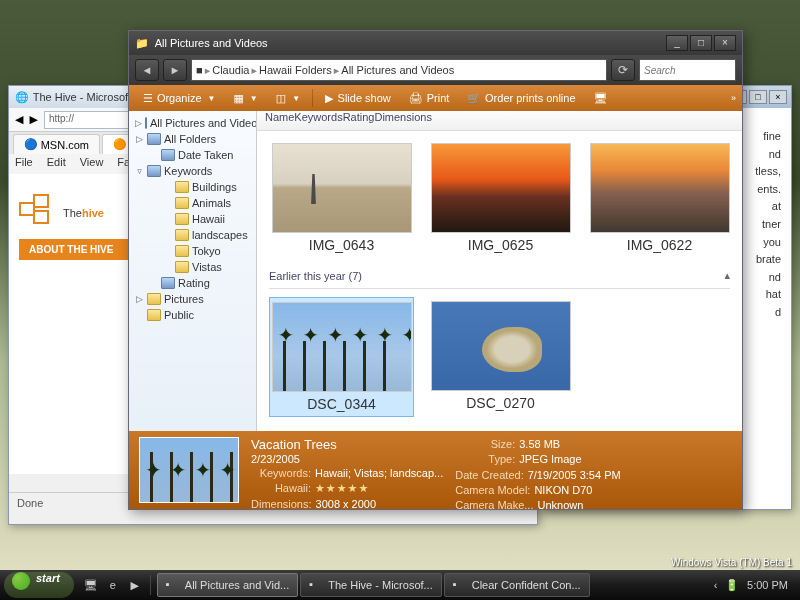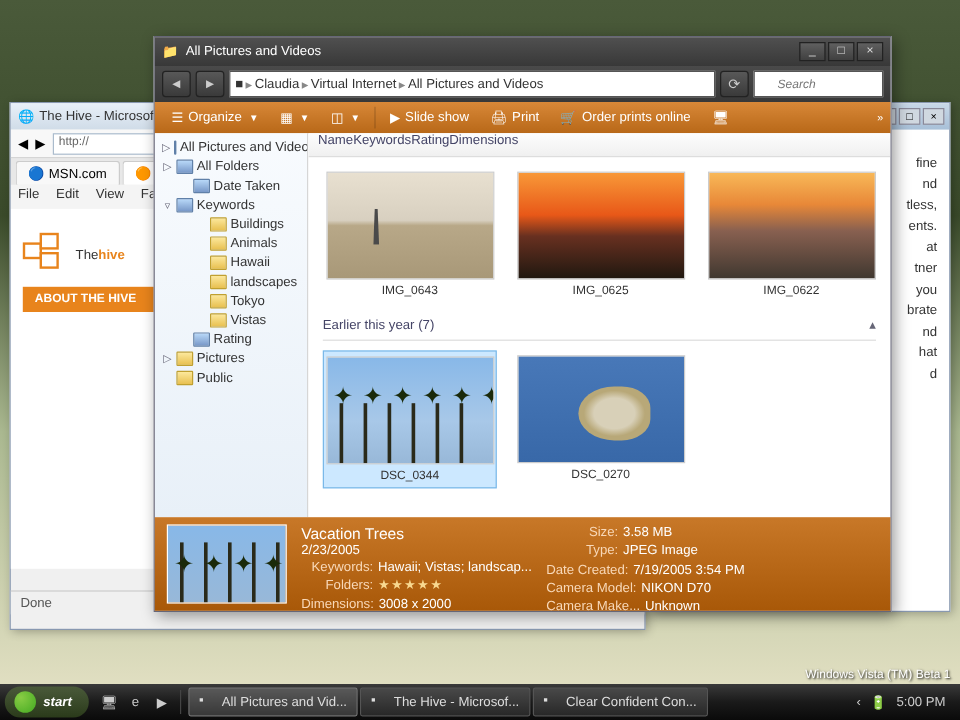--- a/index.html
+++ b/index.html
@@ -33,21 +33,21 @@
 .explorer{position:absolute;left:128px;top:30px;width:615px;height:480px;background:#fff;border:1px solid #667;box-shadow:3px 3px 12px rgba(0,0,0,0.4);display:flex;flex-direction:column}
 .ex-title{height:24px;background:linear-gradient(180deg,#505050,#383838);display:flex;align-items:center;padding:0 6px;gap:6px;color:#fff}
 .ex-title-text{flex:1;font-size:11px}
 .ex-title-btns{display:flex;gap:2px}
 .ex-tbtn{width:22px;height:16px;background:linear-gradient(180deg,#606060,#404040);border:1px solid #222;color:#ddd;text-align:center;font-size:10px;line-height:14px;cursor:pointer}
 
 .ex-nav{height:30px;background:linear-gradient(180deg,#4a4a4a,#383838);display:flex;align-items:center;padding:0 6px;gap:4px}
 .nav-btn{width:24px;height:22px;background:linear-gradient(180deg,#585858,#3a3a3a);border:1px solid #222;border-radius:3px;color:#ccc;text-align:center;line-height:20px;cursor:pointer}
 .breadcrumb{flex:1;height:22px;background:#fff;border:1px solid #555;display:flex;align-items:center;padding:0 4px;font-size:11px;color:#333;gap:2px}
 .bc-sep{color:#888}
-.search-box{width:108px;height:22px;background:#fff;border:1px solid #555;padding:2px 19px;font-size:10px;color:#888;font-style:italic}
+.search-box{width:97px;height:22px;background:#fff;border:1px solid #555;padding:2px 4px;font-size:10px;color:#888;font-style:italic}
 
 .ex-toolbar{height:26px;background:linear-gradient(180deg,#d88838,#b86818);display:flex;align-items:center;padding:0 6px;gap:2px;color:#fff;font-size:11px}
 .tb-btn{display:flex;align-items:center;gap:4px;padding:3px 8px;cursor:pointer;border-radius:2px}
 .tb-drop{font-size:8px;margin-left:2px}
 .tb-sep{width:1px;height:18px;background:rgba(0,0,0,0.2);margin:0 2px}
 
 .ex-body{flex:1;display:flex;overflow:hidden}
 .ex-tree{width:128px;background:linear-gradient(180deg,#f8fbfe,#e8f0f8);border-right:1px solid #ccc;padding:4px 2px;overflow:hidden}
 .tree-item{display:flex;align-items:center;gap:3px;padding:2px 2px;font-size:11px;color:#333;cursor:pointer;white-space:nowrap}
 .tree-item.l1{padding-left:4px}.tree-item.l2{padding-left:18px}.tree-item.l3{padding-left:32px}
@@ -66,37 +66,37 @@
 .beach1{background:linear-gradient(180deg,#e8e0d0 0%,#d8d0c0 45%,#b8a888 50%,#a89878 100%)}
 .beach1::after{content:"";position:absolute;width:12px;height:30px;background:#4a4a4a;left:35px;top:30px;clip-path:polygon(40% 0,60% 0,70% 100%,30% 100%)}
 .thumb-img{position:relative}
 .sunset1{background:linear-gradient(180deg,#f89838 0%,#e85818 40%,#683020 60%,#201810 100%)}
 .sunset2{background:linear-gradient(180deg,#f8b858 0%,#e88838 30%,#886050 55%,#403830 100%)}
 .palms{background:linear-gradient(180deg,#88b8e8 0%,#a8c8e8 60%,#98b8d8 100%);position:relative;overflow:hidden}
 .palms::before{content:"";position:absolute;bottom:0;left:10px;width:3px;height:50px;background:#2a2a1a;box-shadow:20px 0 #2a2a1a,40px 0 #2a2a1a,60px 0 #2a2a1a,80px 0 #2a2a1a,100px 0 #2a2a1a}
 .palms::after{content:"✦✦✦✦✦✦";position:absolute;top:20px;left:5px;color:#1a2a0a;font-size:20px;letter-spacing:8px}
 .fish{background:linear-gradient(180deg,#4878b8 0%,#3868a8 100%);position:relative}
 .fish::after{content:"";position:absolute;width:60px;height:45px;background:radial-gradient(ellipse,#d8d0b8 40%,#b8a878 60%);border-radius:50% 40% 40% 50%;left:50px;top:25px}
-.thumb-label{font-size:10px;color:#333}
+.thumb-label{font-size:14px;color:#333}
 .group-header{font-size:11px;color:#446;padding:4px 0 6px;border-bottom:1px solid #ddd;margin-bottom:8px;display:flex;justify-content:space-between;align-items:center}
 .group-collapse{color:#667;cursor:pointer}
 
 .details-pane{height:78px;background:linear-gradient(180deg,#c87828,#a85808);display:flex;padding:6px 10px;gap:12px;color:#fff;font-size:10px}
 .dp-thumb{width:100px;height:66px;background:linear-gradient(180deg,#88b8e8,#98b8d8);border:1px solid #fff}
 .dp-thumb::before{content:"";position:absolute}
 .dp-col{display:flex;flex-direction:column;gap:1px}
 .dp-title{font-size:13px;font-weight:normal}
 .dp-row{display:flex;gap:4px;line-height:1.3}
 .dp-label{color:#f8d8b8;text-align:right;min-width:60px}
 .dp-val{color:#fff}
 .stars{color:#f8d890;letter-spacing:1px}
 
 
 .taskbar{position:absolute;bottom:0;left:0;right:0;height:30px;background:linear-gradient(180deg,#3a3a3a 0%,#1a1a1a 50%,#0a0a0a 100%);display:flex;align-items:center;padding:0 4px;gap:2px}
-.start-btn{height:26px;padding:0 14px 0 8px;background:linear-gradient(180deg,#4a5a3a,#2a3a1a);border-radius:13px;display:flex;align-items:center;gap:6px;color:#fff;font-style:italic;font-weight:bold;font-size:13px;cursor:pointer}
+.start-btn{height:26px;padding:0 14px 0 8px;background:linear-gradient(180deg,#4a5a3a,#2a3a1a);border-radius:13px;display:flex;align-items:flex-start;gap:6px;color:#fff;font-style:italic;font-weight:bold;font-size:13px;cursor:pointer}
 .start-orb{width:18px;height:18px;background:radial-gradient(circle at 30% 30%,#8c4,#4a2);border-radius:50%;position:relative}
 .ql{display:flex;gap:4px;padding:0 6px;border-right:1px solid #444}
 .ql-btn{width:18px;height:20px;cursor:pointer;display:flex;align-items:center;justify-content:center;color:#ccc}
 .task-btns{display:flex;gap:2px;flex:1;padding:0 4px}
 .task-btn{height:24px;padding:0 8px;background:linear-gradient(180deg,#484848,#282828);border:1px solid #555;border-radius:2px;display:flex;align-items:center;gap:5px;color:#ddd;font-size:10px;cursor:pointer;max-width:150px;overflow:hidden;white-space:nowrap}
 .task-btn.active{background:linear-gradient(180deg,#585858,#383838);border-color:#777}
 .task-icon{width:14px;height:14px;flex-shrink:0}
 .tray{display:flex;align-items:center;gap:8px;padding:0 8px;color:#ccc;font-size:10px}
 .vista-brand{position:absolute;right:8px;bottom:32px;color:#fff;font-size:10px;text-shadow:1px 1px 2px #000}
 </style>
@@ -179,21 +179,21 @@
     </div>
   </div>
   <div class="ex-nav">
     <div class="nav-btn">◄</div>
     <div class="nav-btn">►</div>
     <div class="breadcrumb">
       <span>■</span>
         <span class="bc-sep">▸</span>
       <span>Claudia</span>
         <span class="bc-sep">▸</span>
-      <span>Virtual Internet</span>
+      <span>Hawaii Folders</span>
         <span class="bc-sep">▸</span>
       <span>All Pictures and Videos</span>
     </div>
     <div class="nav-btn" style="font-size:12px">⟳</div>
     <input class="search-box" placeholder="Search" style="">
   </div>
   <div class="ex-toolbar">
     <div class="tb-btn">
         <span>☰</span>
         <span>Organize</span>
@@ -336,21 +336,21 @@
   <div class="details-pane">
     <div class="dp-thumb palms"></div>
     <div class="dp-col" style="min-width:170px">
       <div class="dp-title">Vacation Trees</div>
       <div>2/23/2005</div>
       <div class="dp-row">
           <span class="dp-label">Keywords:</span>
           <span class="dp-val">Hawaii; Vistas; landscap...</span>
         </div>
       <div class="dp-row">
-          <span class="dp-label">Folders:</span>
+          <span class="dp-label">Hawaii:</span>
           <span class="stars">★★★★★</span>
         </div>
       <div class="dp-row">
           <span class="dp-label">Dimensions:</span>
           <span class="dp-val">3008 x 2000</span>
         </div>
     </div>
     <div class="dp-col">
       <div class="dp-row">
           <span class="dp-label">Size:</span>

